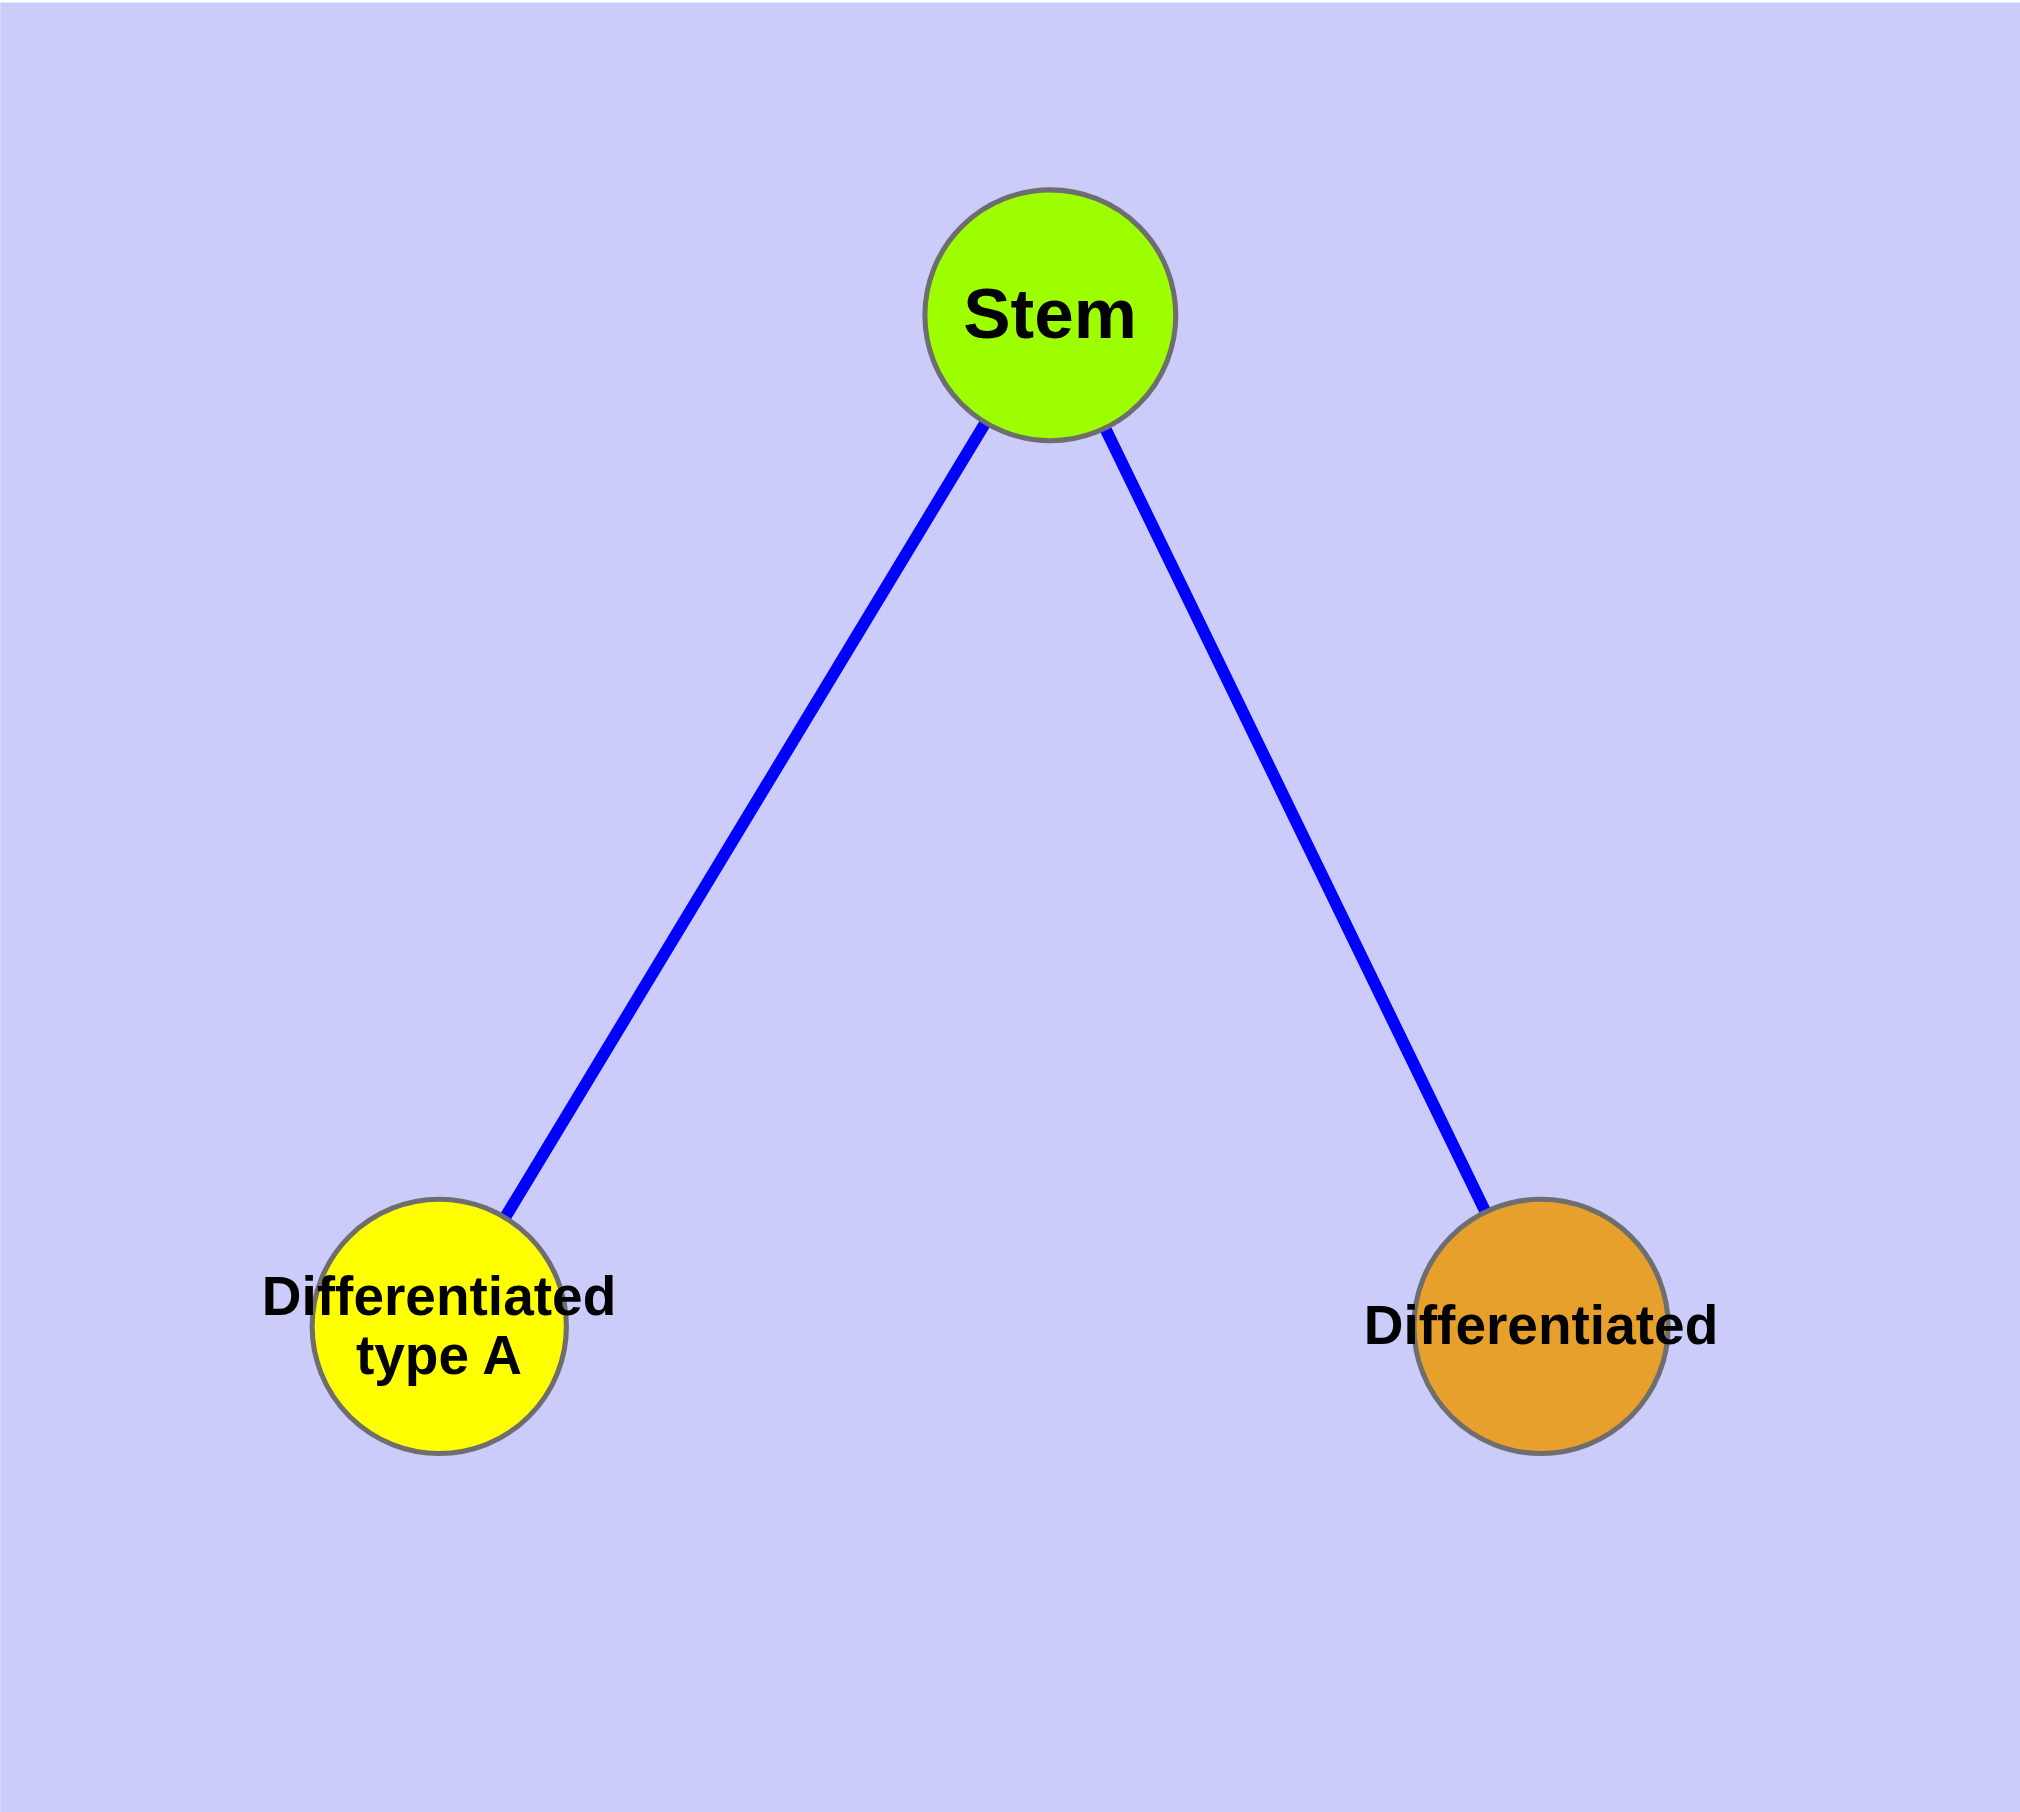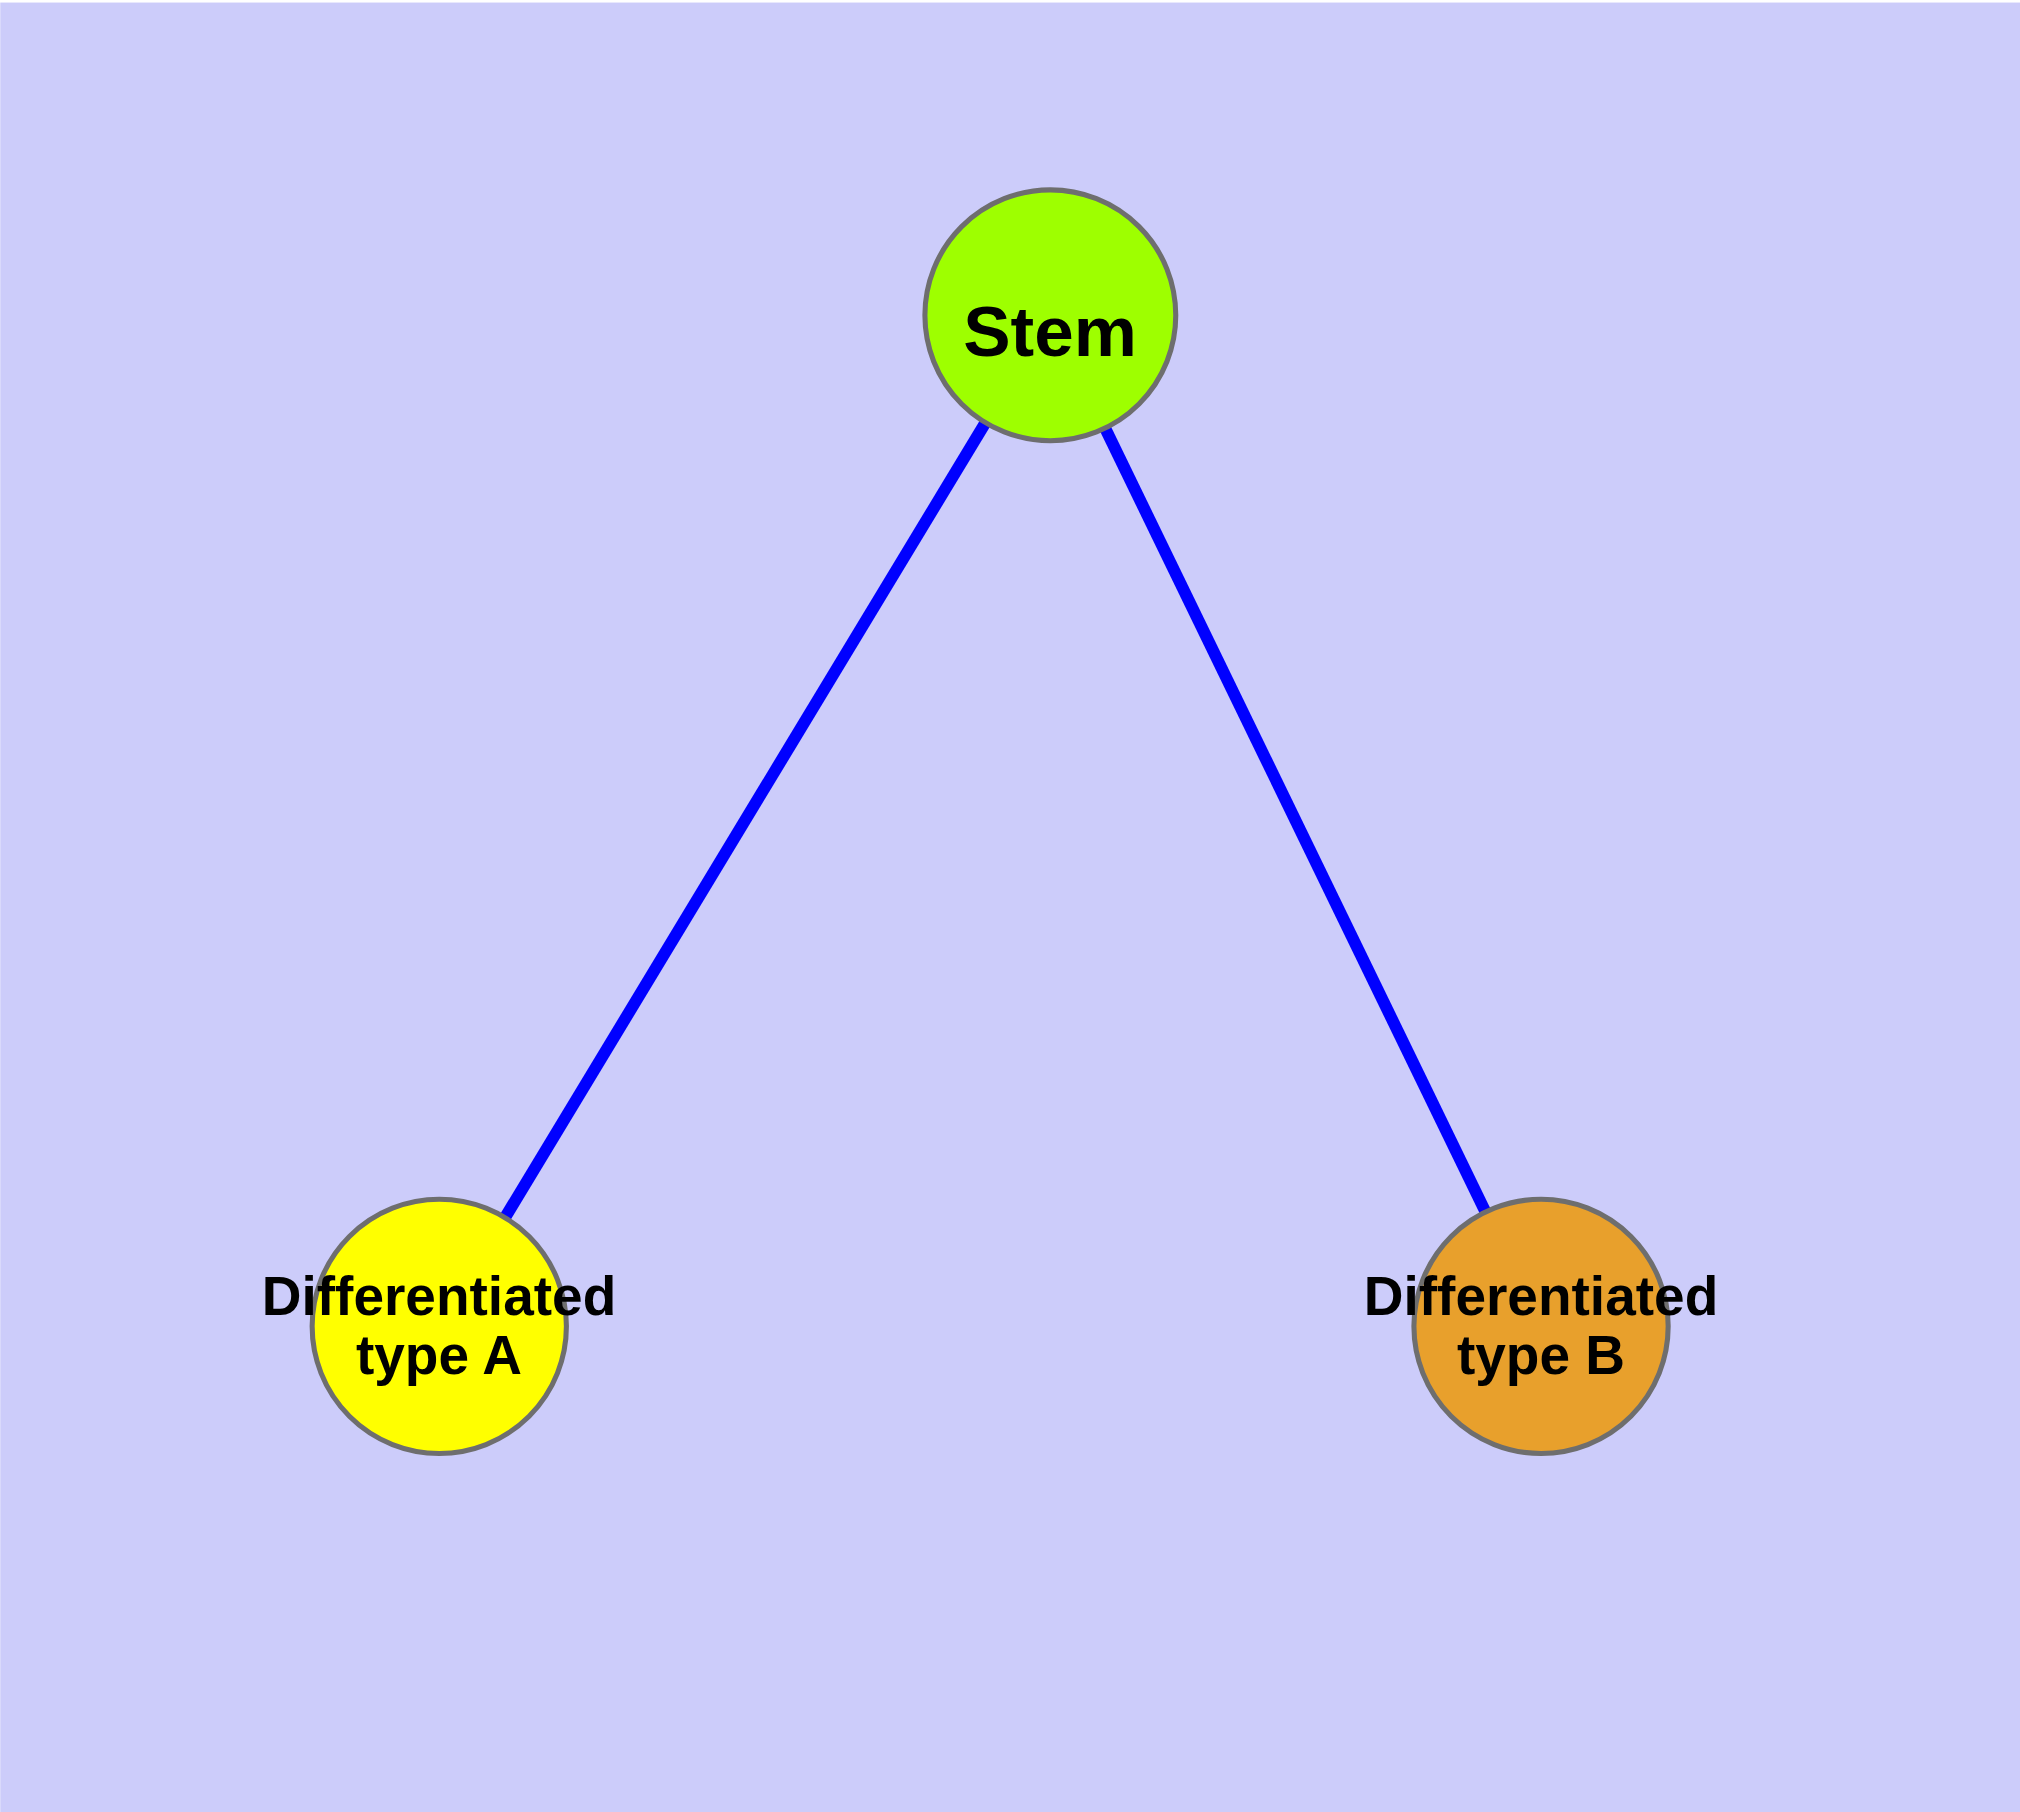--- a/index.html
+++ b/index.html
@@ -50,19 +50,19 @@
         <line x1="1304.0571270376229" y1="506.04689560601764" x2="1752.0696229350265" y2="1429.1538172046398" stroke="#0000ff" stroke-width="14" stroke-linecap="butt"></line>
       </g>
     <g id="node-layer">
         <circle cx="1239" cy="372" r="148" fill="#9eff00" stroke="#6e6e6e" stroke-width="6"></circle>
         <circle cx="518" cy="1565" r="150" fill="#ffff00" stroke="#6e6e6e" stroke-width="6"></circle>
         <circle cx="1818" cy="1565" r="150" fill="#e8a02c" stroke="#6e6e6e" stroke-width="6"></circle>
       </g>
   </svg>
 
   <div id="label-layer">
-      <div class="node-label stem-size" style="left: 1050px; top: 332px; color: rgb(0, 0, 0);"><div>Stem</div></div>
+      <div class="node-label stem-size" style="left: 1050px; top: 314px; color: rgb(0, 0, 0);"><div>Stem</div></div>
       <div class="node-label leaf-size" style="left: 439px; top: 1326px; color: rgb(0, 0, 0);"><div>Differentiated</div><div>type A</div></div>
-      <div class="node-label leaf-size" style="left: 1541px; top: 1326px; color: rgb(0, 0, 0);"><div>Differentiated</div><div>type B</div></div>
+      <div class="node-label leaf-size" style="left: 1541px; top: 1326px; color: rgb(0, 0, 0);"><div>Differentiated</div></div>
     </div>
 
 </div>
 
 
 </body></html>

